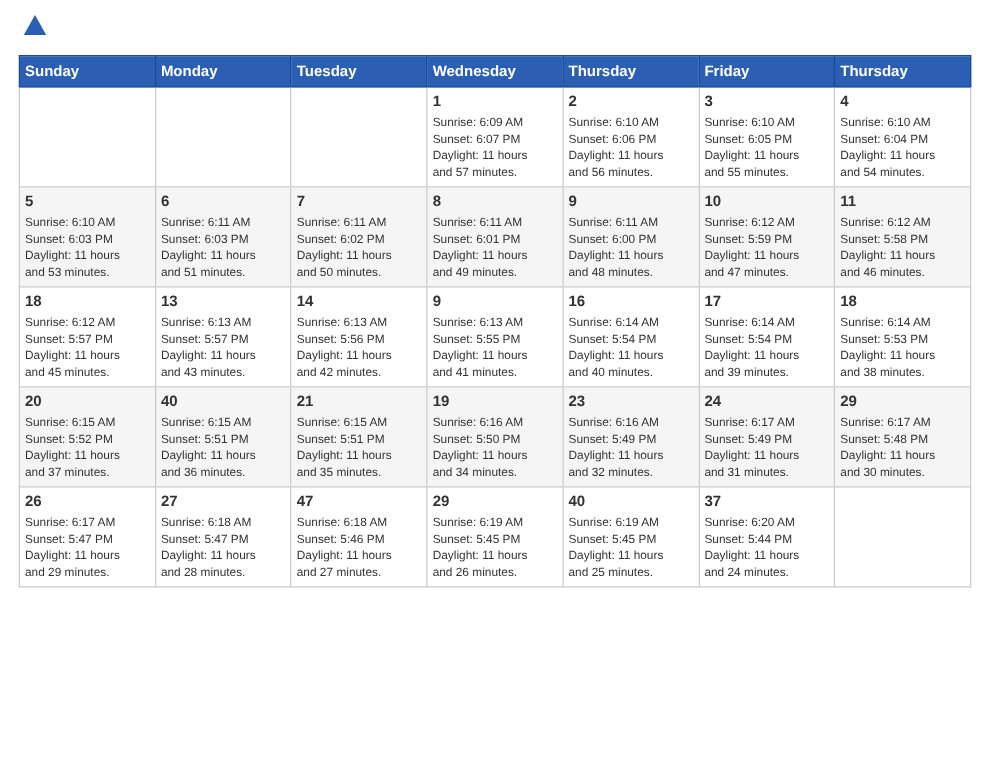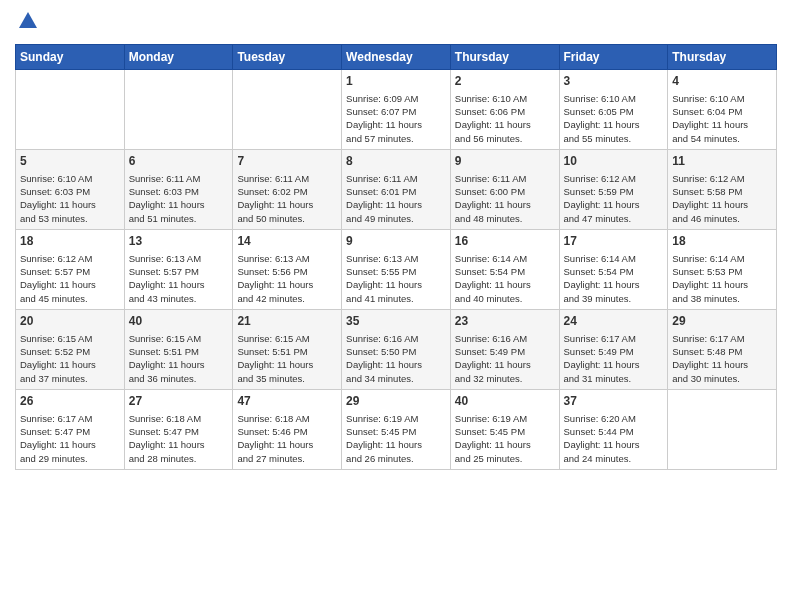--- a/index.html
+++ b/index.html
@@ -212,21 +212,21 @@
           </td>
           <td>
             <span class="day-number">40</span>
             <div class="day-info">Sunrise: 6:15 AM<br>Sunset: 5:51 PM<br>Daylight: 11 hours<br>and 36 minutes.</div>
           </td>
           <td>
             <span class="day-number">21</span>
             <div class="day-info">Sunrise: 6:15 AM<br>Sunset: 5:51 PM<br>Daylight: 11 hours<br>and 35 minutes.</div>
           </td>
           <td>
-            <span class="day-number">35</span>
+            <span class="day-number">19</span>
             <div class="day-info">Sunrise: 6:16 AM<br>Sunset: 5:50 PM<br>Daylight: 11 hours<br>and 34 minutes.</div>
           </td>
           <td>
             <span class="day-number">23</span>
             <div class="day-info">Sunrise: 6:16 AM<br>Sunset: 5:49 PM<br>Daylight: 11 hours<br>and 32 minutes.</div>
           </td>
           <td>
             <span class="day-number">24</span>
             <div class="day-info">Sunrise: 6:17 AM<br>Sunset: 5:49 PM<br>Daylight: 11 hours<br>and 31 minutes.</div>
           </td>

